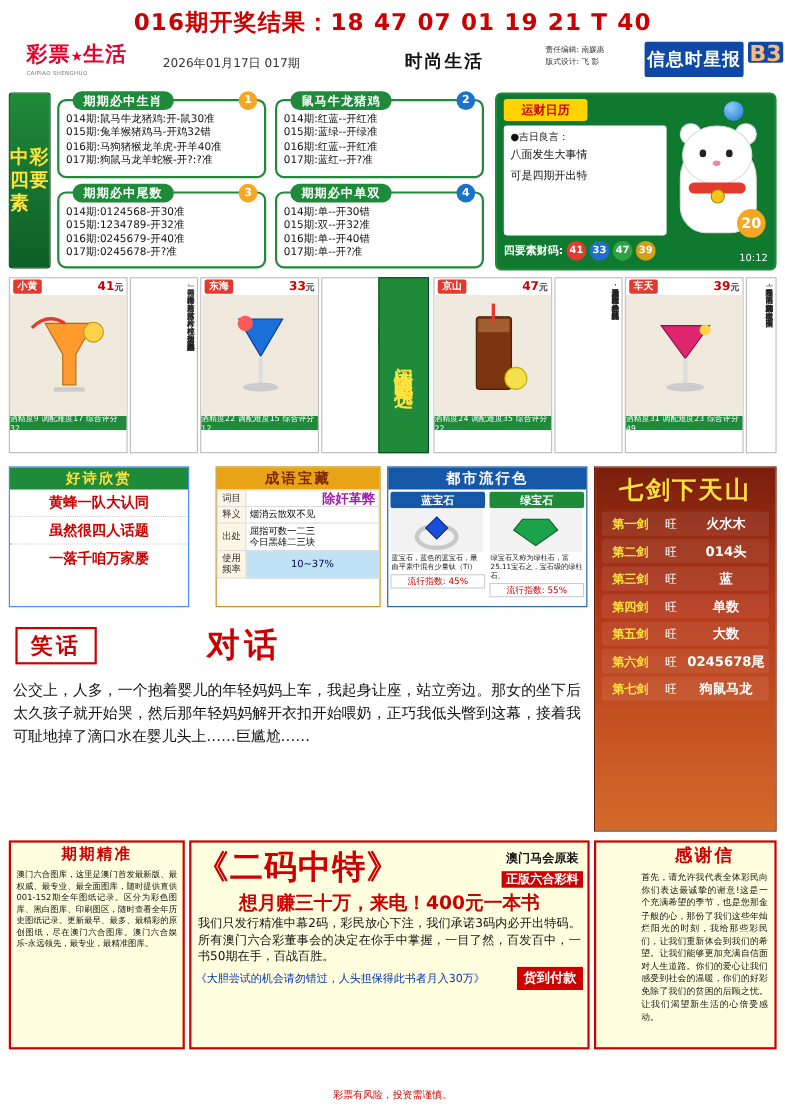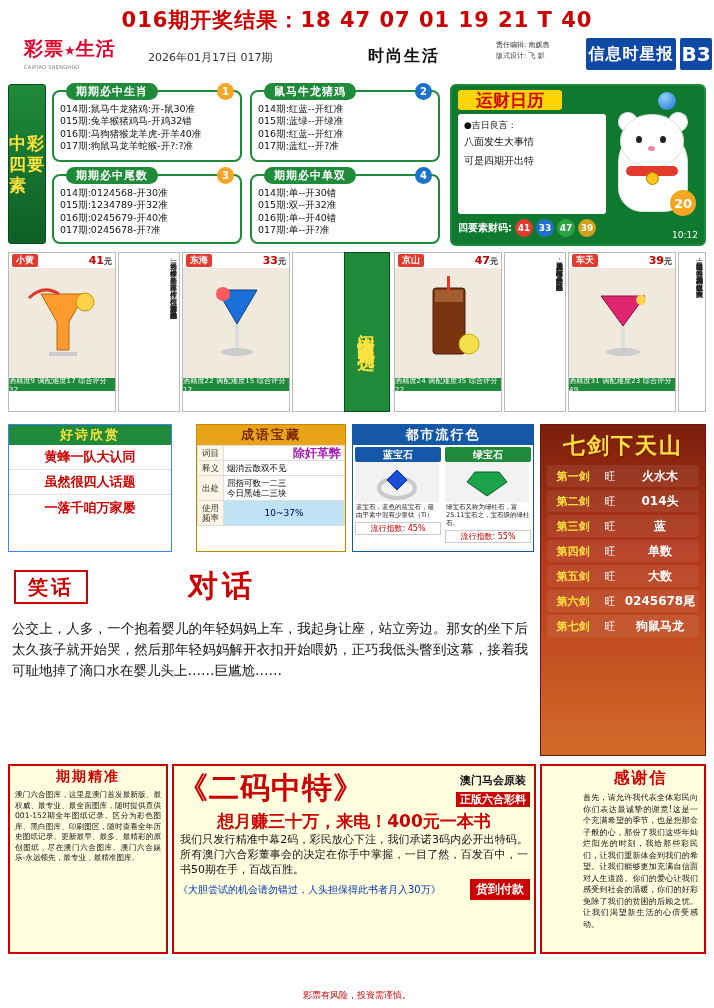--- a/index.html
+++ b/index.html
@@ -32,22 +32,22 @@
   .mast-date { position:absolute; left:140px; top:14px; font-size:11px; color:#333; }
   .mast-title { position:absolute; left:320px; top:10px; font-size:16px; font-weight:bold; color:#111; letter-spacing:2px;padding-left:40px;}
   .mast-credit { position:absolute; left:488px; top:4px; font-size:7px; color:#333; line-height:11px;}
   .mast-brand {
     position:absolute; left:578px; top:2px; width:90px; height:32px;
     background:#1049a5; color:#fff; font-size:16px; font-weight:bold;
     display:flex; align-items:center; justify-content:center; letter-spacing:1px;
     border-radius:2px;
   }
   .mast-page {
-    position:absolute; left:672px; top:2px; width:32px; height:32px;
-    background:#1049a5; color:#ffffff; font-size:20px; font-weight:bold;
+    position:absolute; left:672px; top:2px; width:32px; height:19px;
+    background:#1049a5; color:#fdba74; font-size:20px; font-weight:bold;
     display:flex; align-items:center; justify-content:center; border-radius:2px;
   }
 
   
   .vbanner {
     position:absolute; left:8px; top:84px; width:38px; height:160px;
     background:linear-gradient(180deg,#1f8a3a,#0d5f25);
     border:1px solid #0a4a1c; border-radius:3px;
     color:#ffe23d; font-size:17px; font-weight:bold;
     display:flex; flex-direction:column; align-items:center; justify-content:center;
@@ -71,22 +71,22 @@
   .gb-badge.blue { background:#1a73c8; }
   .gb-body { padding:11px 6px 4px 6px; font-size:9.5px; color:#111; line-height:12.4px; }
   .gb-body div { white-space:nowrap; }
 
   
   .calbox {
     position:absolute; left:450px; top:84px; width:256px; height:162px;
     border:2px solid #1f8a3a; border-radius:6px; background:#0f7a2f; overflow:hidden;
   }
   .cal-title {
-    position:absolute; left:6px; top:4px; width:104px; height:20px;
-    background:#ffd400; color:#c00; font-size:17px; font-weight:bold;
+    position:absolute; left:6px; top:4px; width:76px; height:20px;
+    background:#ffd400; color:#c00; font-size:11px; font-weight:bold;
     display:flex; align-items:center; justify-content:center; border-radius:3px;
   }
   .cal-inner {
     position:absolute; left:6px; top:28px; width:148px; height:100px;
     background:#fff; border-radius:3px; padding:5px 6px;
     font-size:10px; color:#111; line-height:19px;
   }
   .cal-inner .lead { font-size:9px; line-height:13px; }
   .cal-cat {
     position:absolute; left:6px; bottom:6px; width:244px; height:20px;

